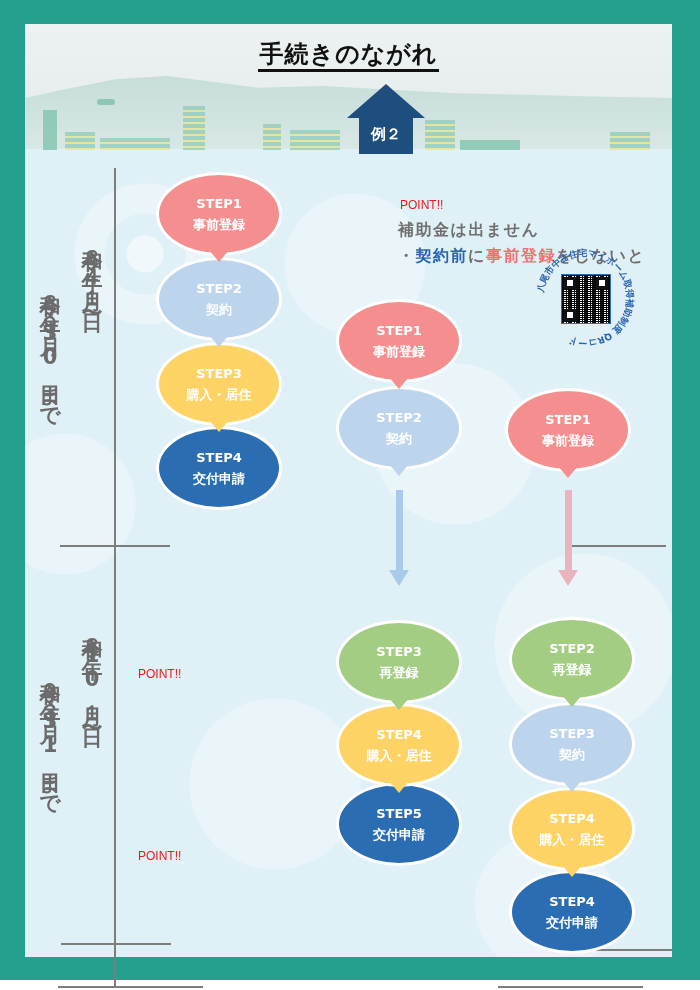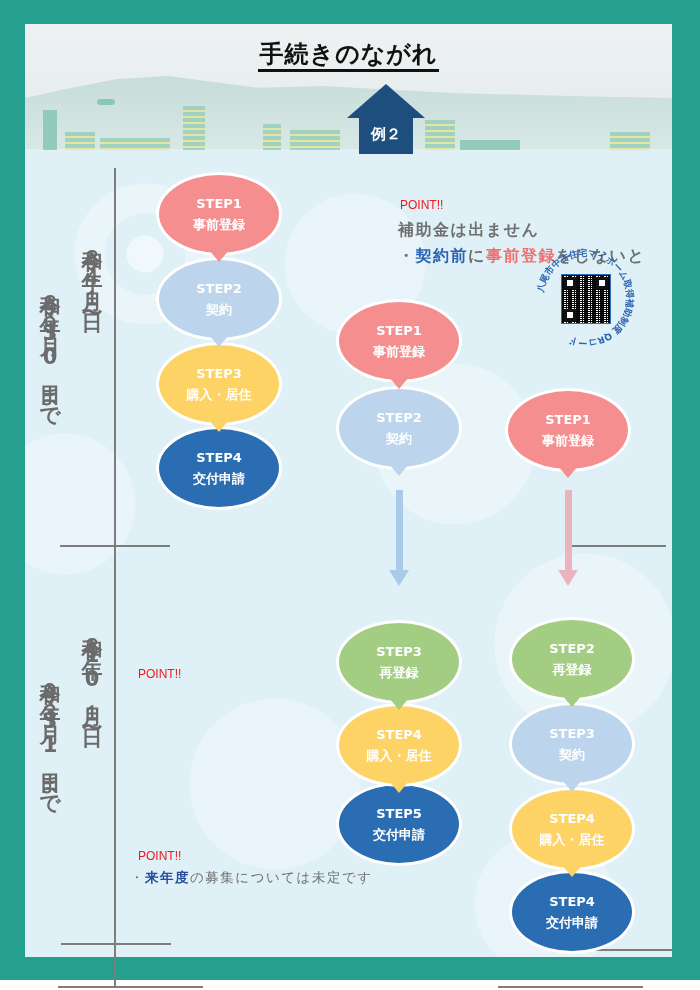--- a/index.html
+++ b/index.html
@@ -294,20 +294,19 @@
           <path id="ring" d="M52,52 m-42,0 a42,42 0 1,1 84,0 a42,42 0 1,1 -84,0"></path>
         </defs>
       <text font-size="9" fill="#2a63b0" font-weight="bold"><textPath href="#ring" startOffset="2%">八尾市中古住宅マイホーム取得補助制度 QRコード</textPath></text>
     </svg>
   </div>
 
   <div class="point-label" style="left:113px;top:643px;">POINT!!</div>
 
   <div class="point-label" style="left:113px;top:825px;">POINT!!</div>
   <div class="note" style="left:105px;top:842px;font-size:13.5px;">
-    <div><span>・</span><span class="c-navy">来年度</span><span>の募集については未定です</span></div>
   </div>
 
 </div>
 
 <div class="vline" style="left:114px;top:957px;width:2px;height:30px;"></div>
 <div class="hline" style="left:58px;top:986px;width:145px;"></div>
 <div class="hline" style="left:498px;top:986px;width:145px;"></div>
 
 </body></html>

